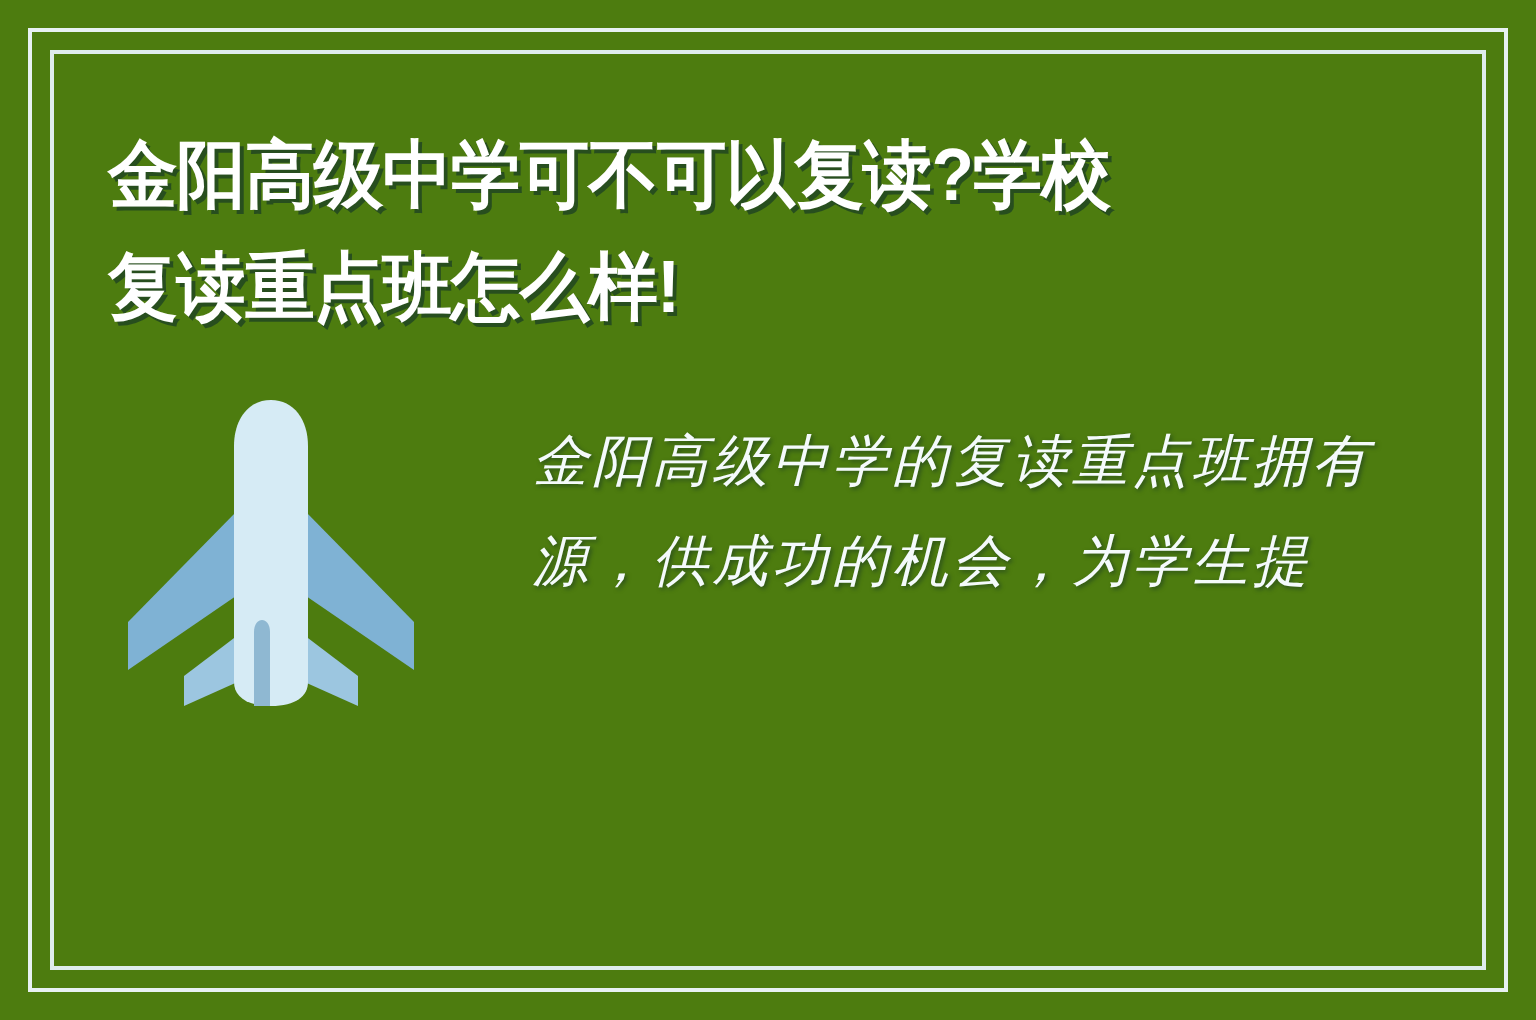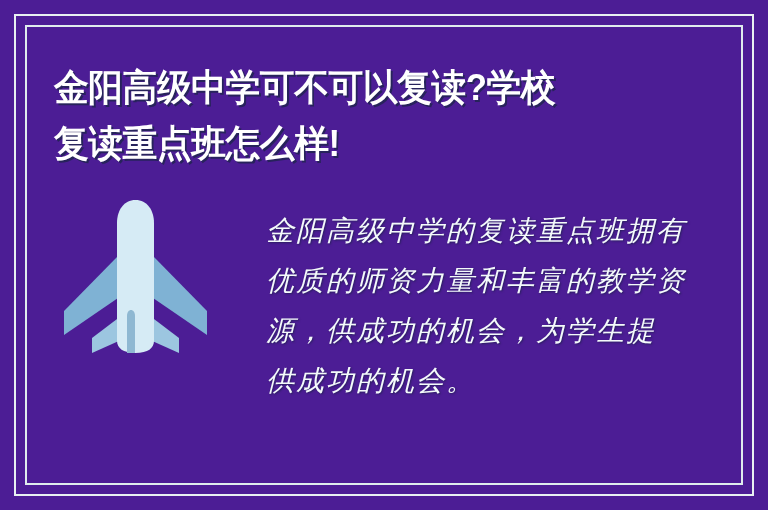--- a/index.html
+++ b/index.html
@@ -4,21 +4,21 @@
 <style>
   html, body {
     margin: 0;
     padding: 0;
     background: #173b40;
   }
   #poster {
     position: relative;
     width: 768px;
     height: 510px;
-    background: #4c1d95;
+    background: #4d7c0f;
     overflow: hidden;
     font-family: "Liberation Sans", "DejaVu Sans", sans-serif;
   }
 
   
   .frame-outer {
     position: absolute;
     left: 14px;
     top: 14px;
     right: 14px;
@@ -114,18 +114,16 @@
       <path d="M92 118 L92 142 L121 155 L121 140 Z" fill="#9cc6e0"></path>
 
       <path d="M77.5 2 C89 2 96 12 96 25 L96 143 C96 150 90 155 77.5 155 C65 155 59 150 59 143 L59 25 C59 12 66 2 77.5 2 Z" fill="#d6ebf5"></path>
 
       <path d="M73 112 C75 112 77 114 77 118 L77 155 L69 155 L69 118 C69 114 71 112 73 112 Z" fill="#8fb8d2"></path>
     </svg>
   </div>
 
   <div class="body-block">
     <div class="body-line">金阳高级中学的复读重点班拥有</div>
-    <div class="body-line">优质的师资力量和丰富的教学资</div>
     <div class="body-line">源，供成功的机会，为学生提</div>
-    <div class="body-line">供成功的机会。</div>
   </div>
 
 </div>
 
 </body></html>

